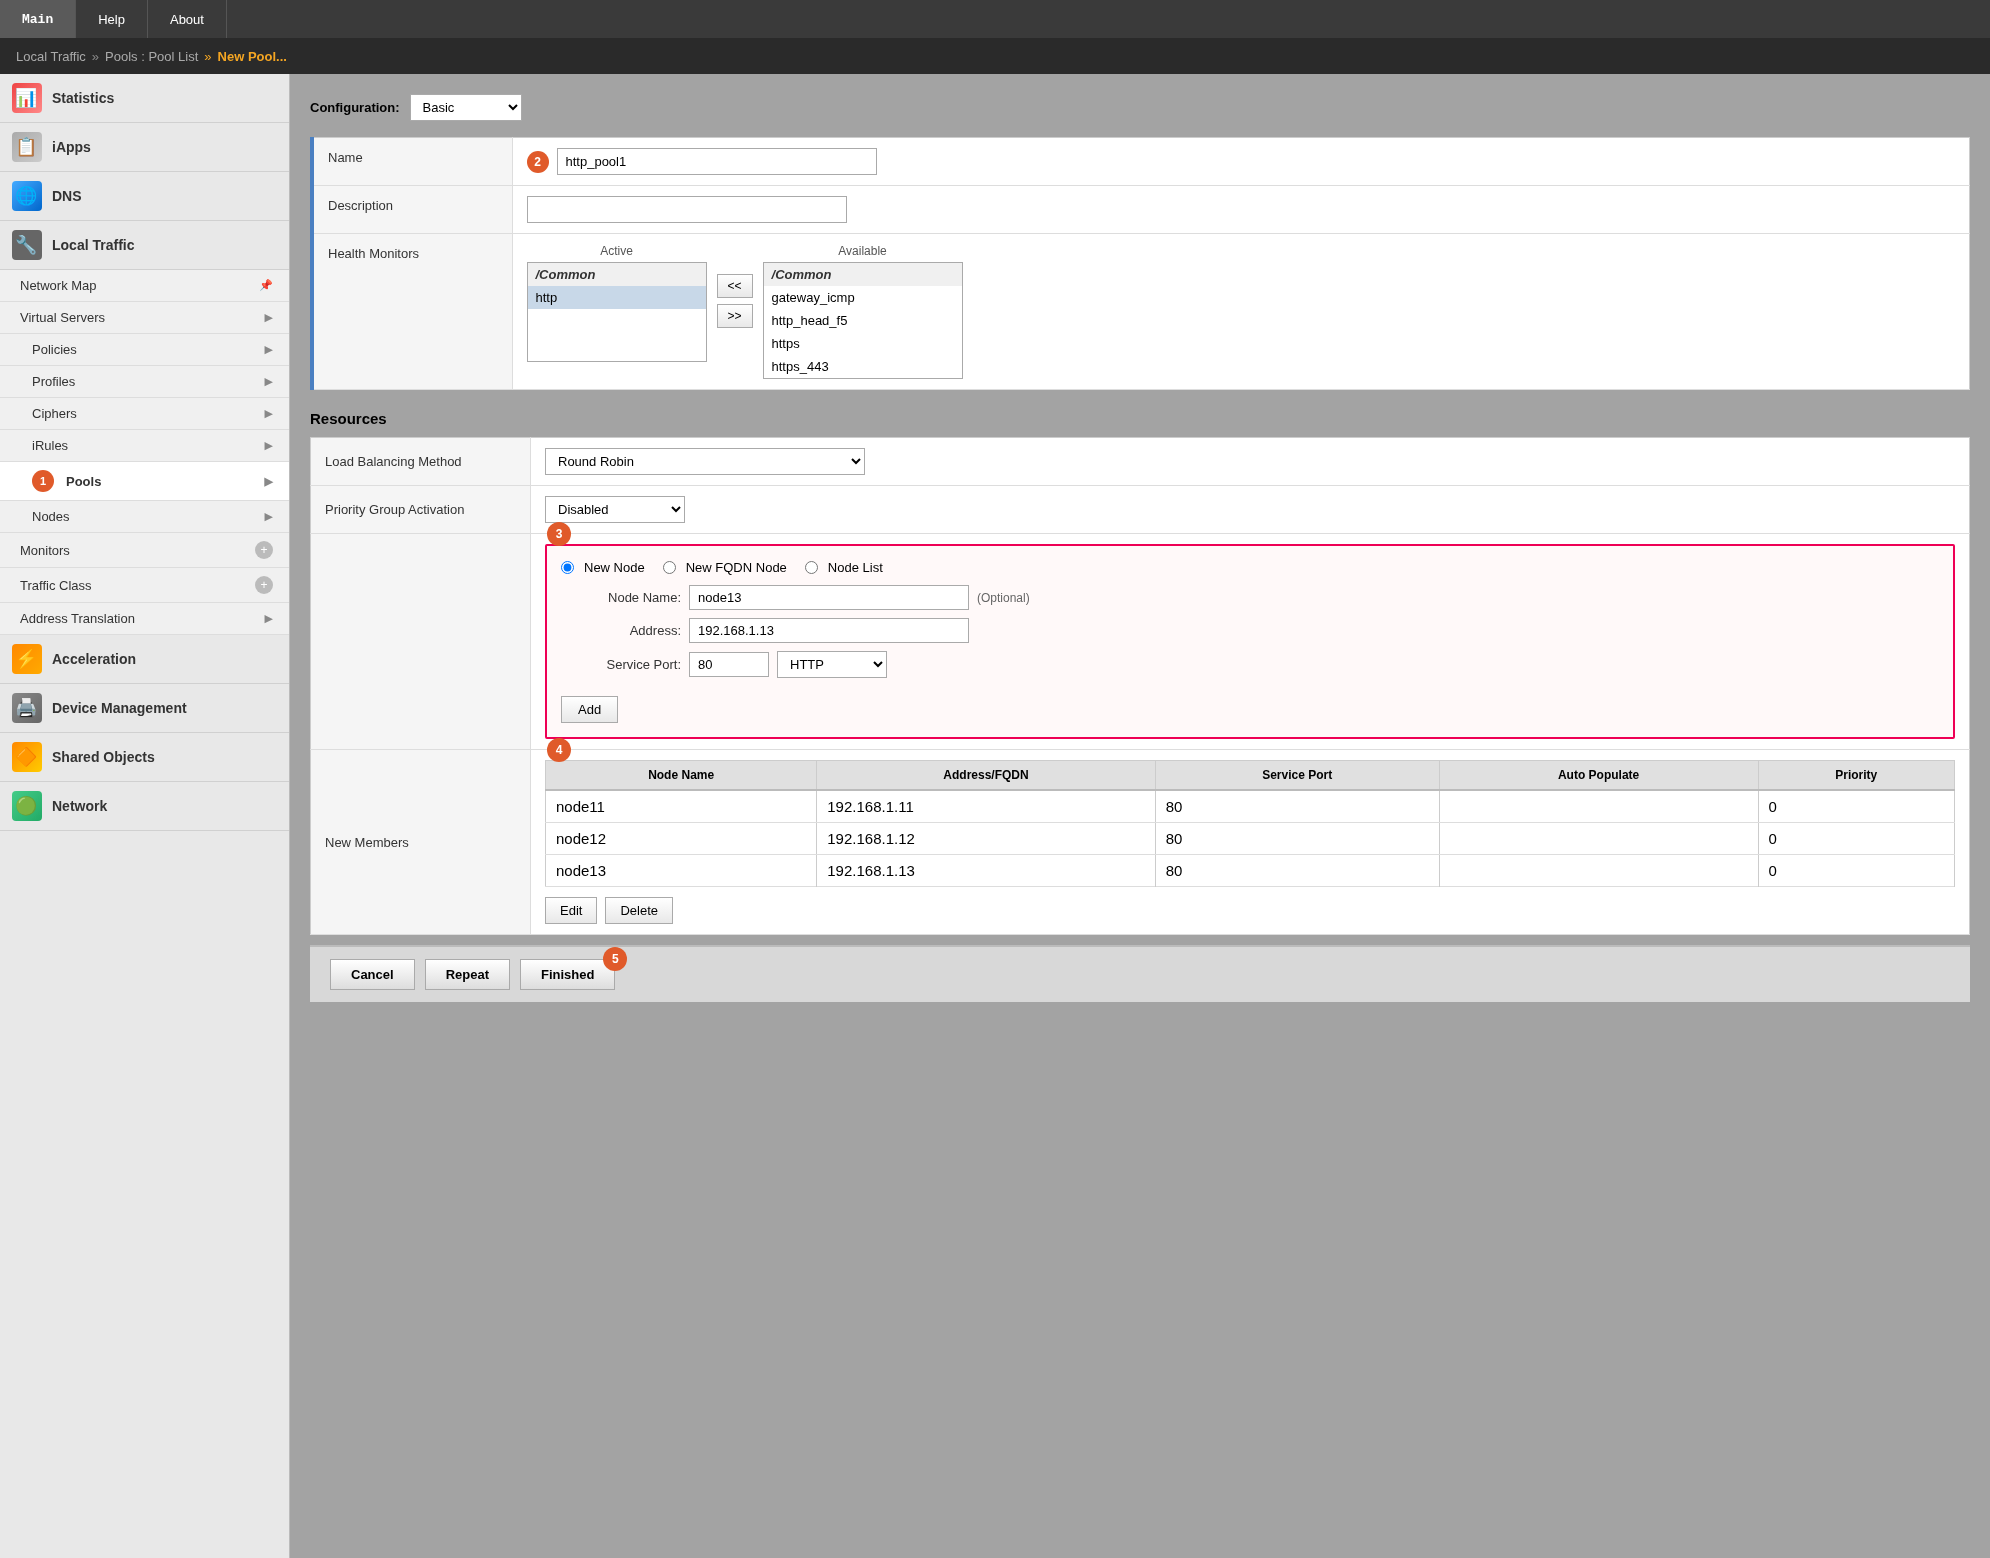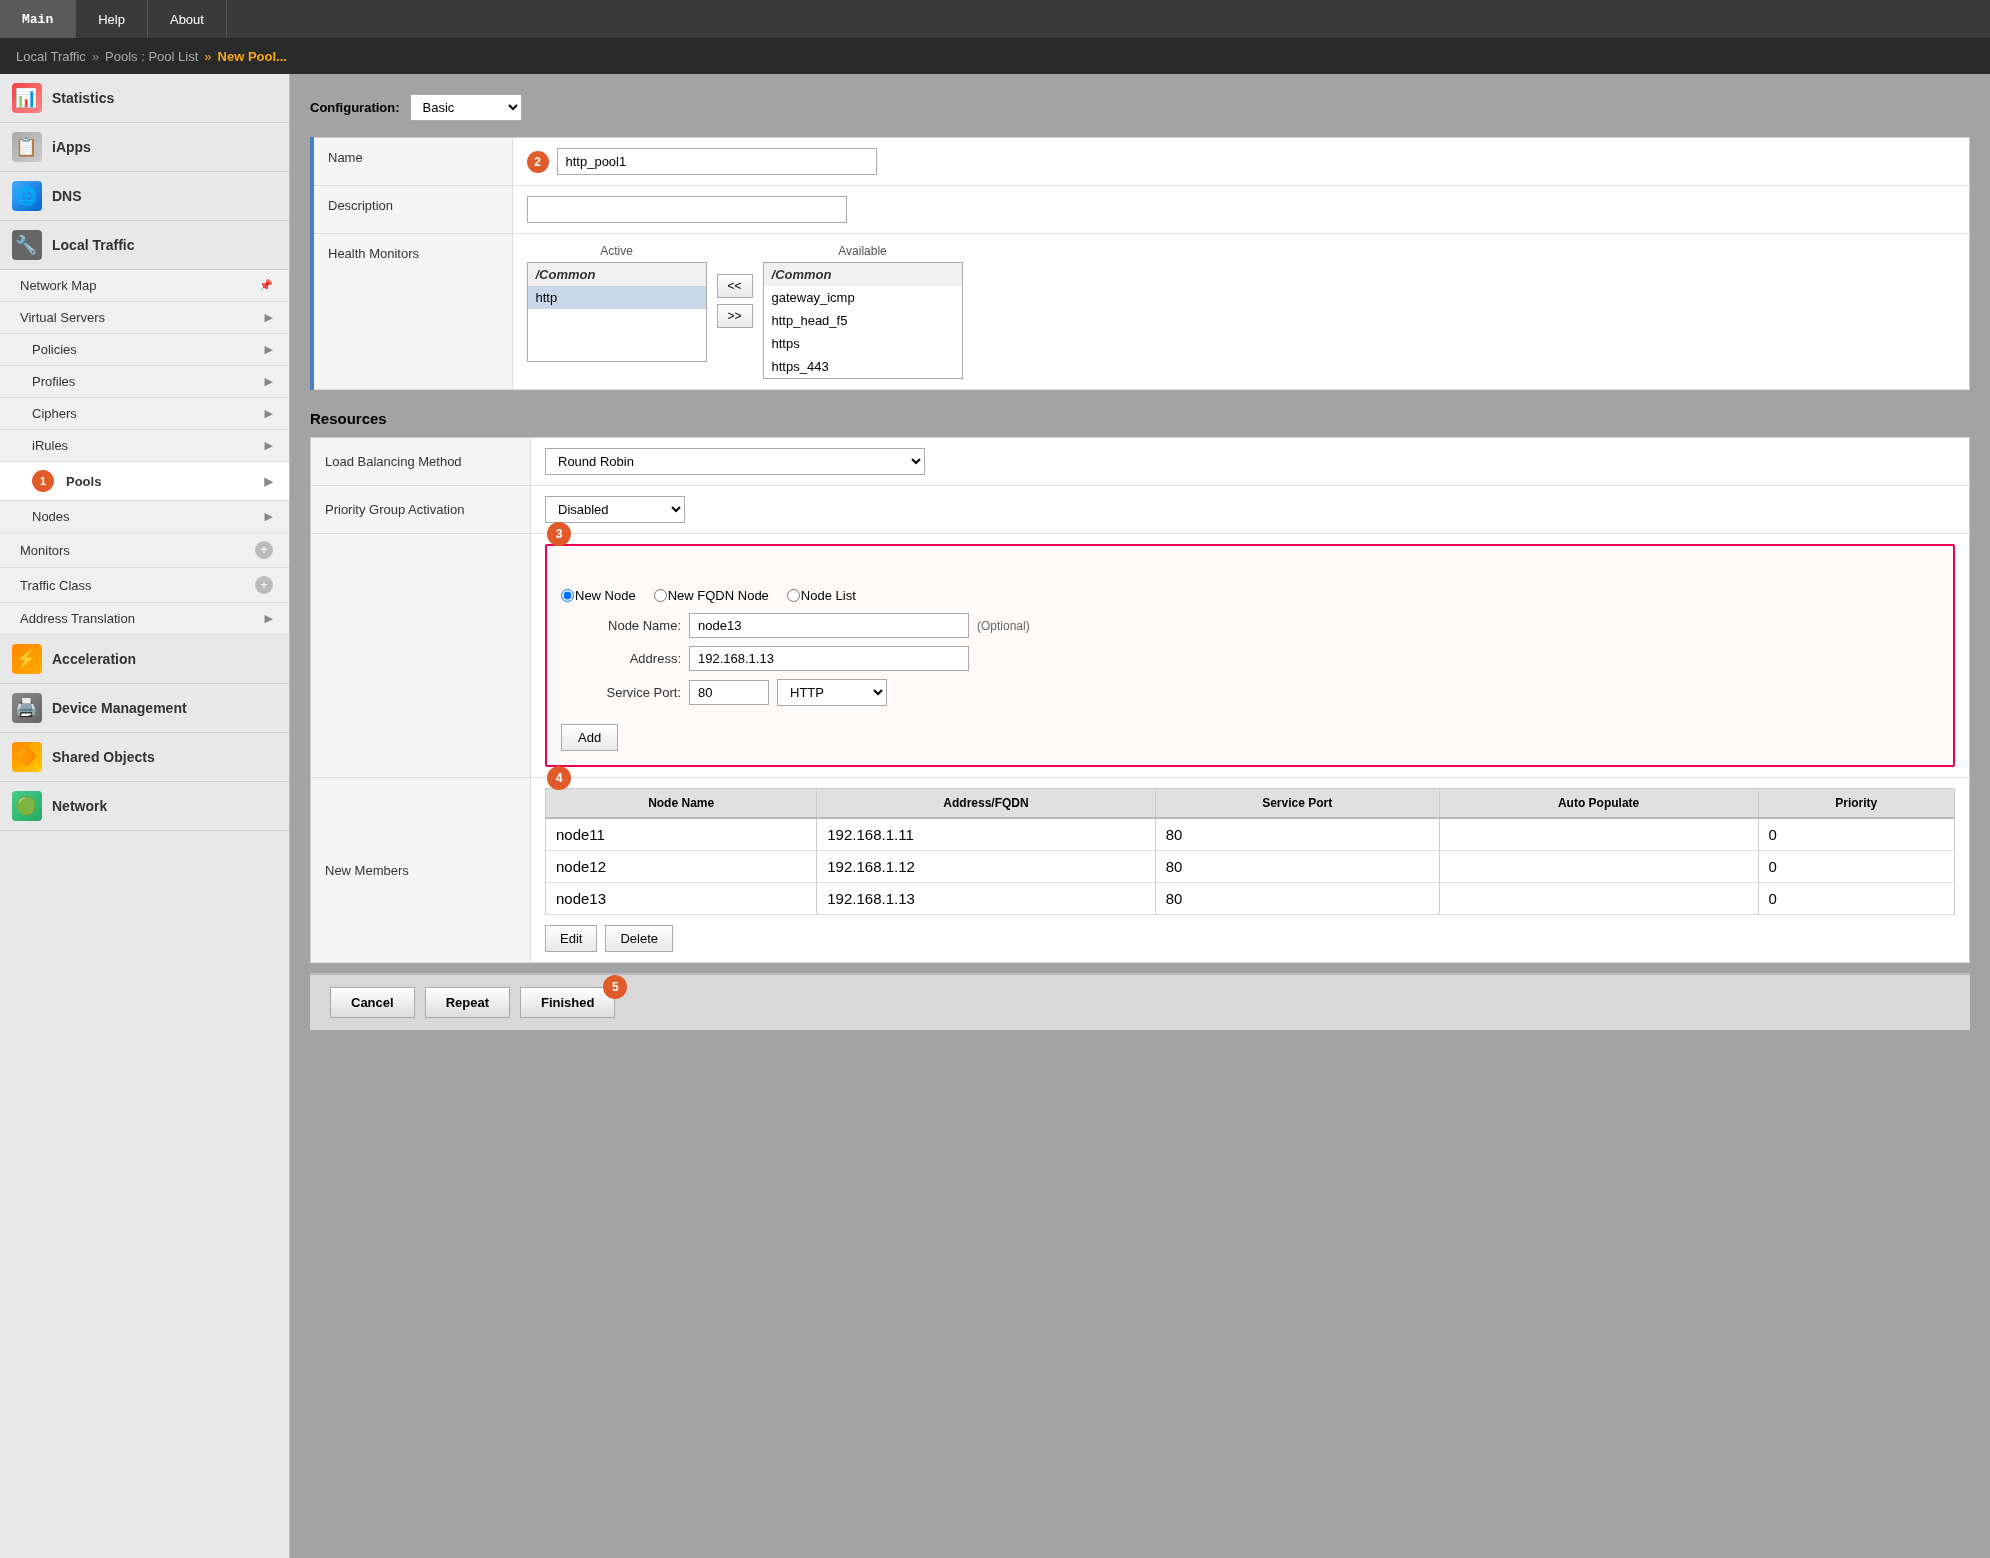--- a/index.html
+++ b/index.html
@@ -70,27 +70,27 @@
 
     
     .section-header { font-weight: bold; font-size: 15px; margin: 16px 0 10px 0; }
 
     
     .res-table { width: 100%; border-collapse: collapse; background: #fff; border: 1px solid #ccc; margin-bottom: 10px; }
     .res-table tr { border-bottom: 1px solid #ddd; }
     .res-table td { padding: 10px 14px; vertical-align: middle; }
     .res-table .label-cell { width: 220px; color: #333; font-size: 13px; background: #f5f5f5; border-right: 1px solid #ddd; }
     .res-table select { padding: 4px 8px; border: 1px solid #aaa; background: #fff; font-size: 13px; }
-    .res-table select.wide { width: 380px; }
+    .res-table select.wide { width: 320px; }
     .res-table select.medium { width: 140px; }
 
     
     .node-add-box { border: 2px solid #e05; border-radius: 2px; padding: 14px; background: #fff9f9; margin-bottom: 0; }
     .node-radio-row { display: flex; align-items: center; gap: 18px; margin-bottom: 10px; font-size: 13px; }
-    .node-radio-row label { display: flex; align-items: center; gap: 1px; cursor: pointer; margin-top: 28px; }
+    .node-radio-row label { display: flex; align-items: center; gap: 10px; cursor: pointer; }
     .node-field-row { display: flex; align-items: center; margin-bottom: 8px; font-size: 13px; }
     .node-field-row .field-label { width: 120px; text-align: right; margin-right: 8px; color: #333; }
     .node-field-row input[type="text"] { width: 280px; padding: 4px 8px; border: 1px solid #aaa; font-size: 13px; }
     .node-field-row .optional { margin-left: 8px; color: #666; font-size: 12px; }
     .service-row { display: flex; align-items: center; gap: 8px; }
     .add-btn { margin-top: 10px; padding: 5px 16px; border: 1px solid #aaa; background: linear-gradient(to bottom, #fff, #e8e8e8); cursor: pointer; font-size: 13px; }
 
     
     .members-table { width: 100%; border-collapse: collapse; border: 1px solid #ccc; background: #fff; }
     .members-table th { background: #e0e0e0; padding: 7px 10px; text-align: center; font-size: 12px; font-weight: bold; border-bottom: 2px solid #bbb; border-right: 1px solid #ccc; }

